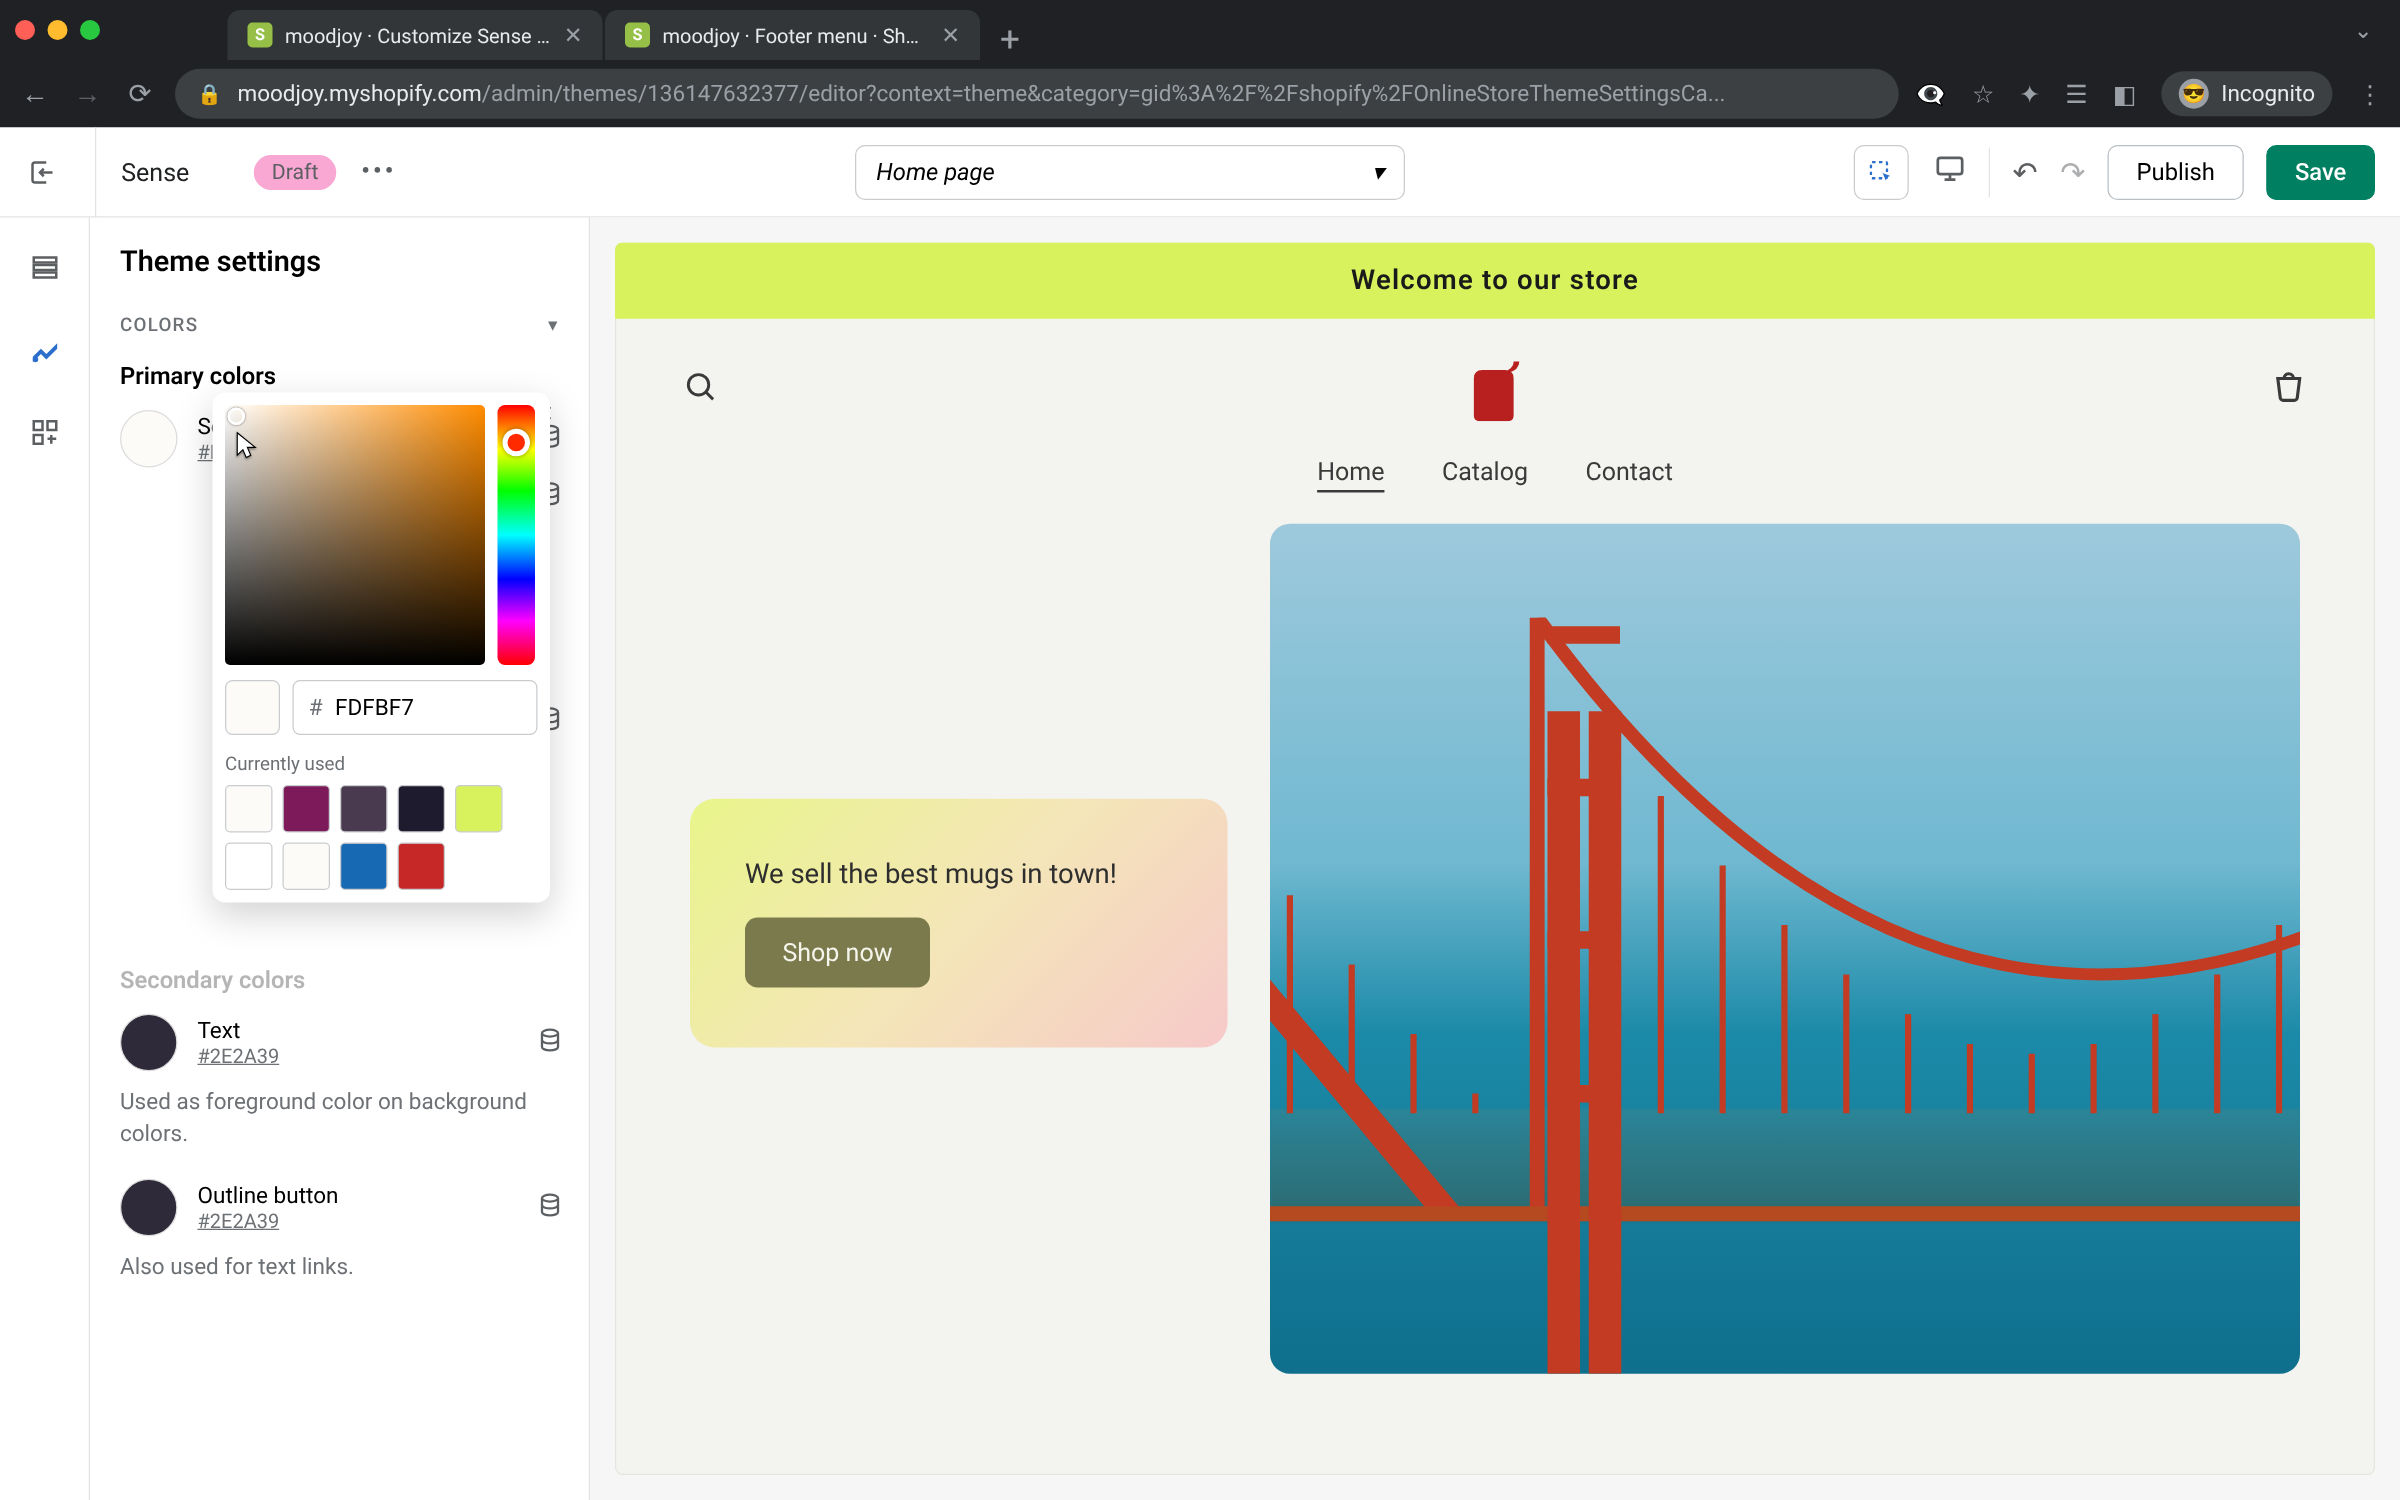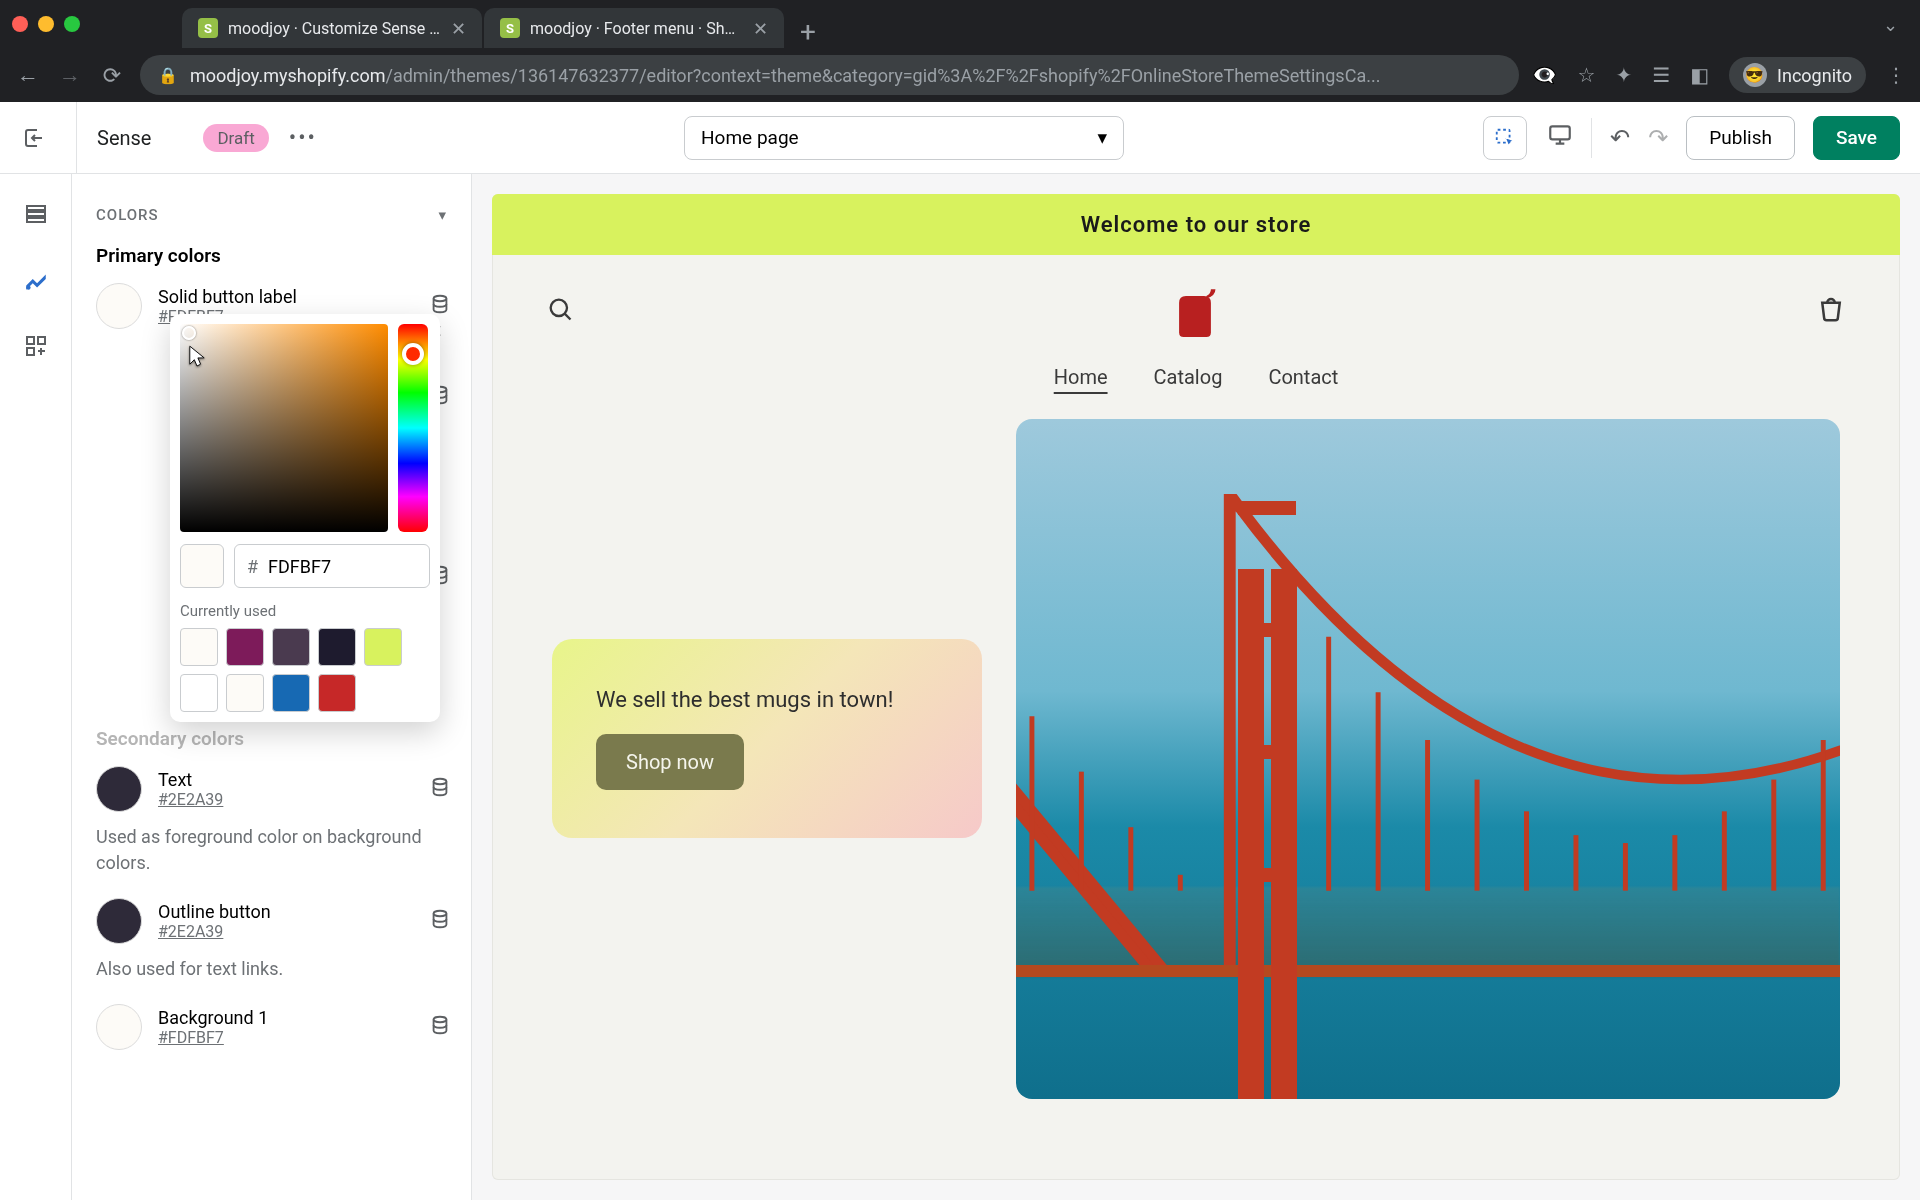--- a/index.html
+++ b/index.html
@@ -271,21 +271,21 @@
           <path d="M15 4H6a2 2 0 0 0-2 2v12a2 2 0 0 0 2 2h9"></path>
           <path d="M10 12h10"></path>
           <path d="M13 9l-3 3 3 3"></path>
         </svg>
     </div>
     <div class="divider-v"></div>
     <div class="theme-name">Sense</div>
     <div class="draft-badge">Draft</div>
     <div class="more">•••</div>
 
-    <div style="flex:1; display:flex; justify-content:center; align-items:flex-end;">
+    <div style="flex:1; display:flex; justify-content:center; align-items:flex-end;font-style:italic;">
       <div class="page-select">
         <span>Home page</span>
         <span>▾</span>
       </div>
       <div class="inspector-btn">
         <svg viewBox="0 0 24 24" width="22" height="22" fill="none" stroke="#2c6ecb" stroke-width="2" stroke-dasharray="3 3">
             <rect x="3" y="3" width="14" height="14" rx="1"></rect>
             <path d="M12 12l8 3-3 1-1 3-3-7z" fill="#2c6ecb" stroke="none"></path>
           </svg>
       </div>
@@ -330,20 +330,21 @@
         <svg viewBox="0 0 24 24" width="24" height="24" fill="none" stroke="currentColor" stroke-width="2">
             <rect x="3" y="3" width="7" height="7"></rect>
             <rect x="14" y="3" width="7" height="7"></rect>
             <rect x="3" y="14" width="7" height="7"></rect>
             <path d="M17 14v7M14 17h7"></path>
           </svg>
       </div>
     </div>
 
     <div class="panel">
+      <h1>Theme settings</h1>
       <div class="section-hdr">
         <span>COLORS</span>
         <span>▾</span>
       </div>
       <div class="subhead">Primary colors</div>
 
       <div class="color-row">
         <div class="swatch-lg" style="background:#FDFBF7"></div>
         <div class="color-meta">
           <div class="name">Solid button label</div>
@@ -404,34 +405,20 @@
         <span class="db-icon">
           <svg viewBox="0 0 24 24" width="22" height="22" fill="none" stroke="currentColor" stroke-width="2">
               <ellipse cx="12" cy="6" rx="7" ry="3"></ellipse>
               <path d="M5 6v6c0 1.7 3.1 3 7 3s7-1.3 7-3V6"></path>
               <path d="M5 12v6c0 1.7 3.1 3 7 3s7-1.3 7-3v-6"></path>
             </svg>
         </span>
       </div>
       <div class="desc">Also used for text links.</div>
 
-      <div class="color-row">
-        <div class="swatch-lg" style="background:#FDFBF7"></div>
-        <div class="color-meta">
-          <div class="name">Background 1</div>
-          <div class="hex">#FDFBF7</div>
-        </div>
-        <span class="db-icon">
-          <svg viewBox="0 0 24 24" width="22" height="22" fill="none" stroke="currentColor" stroke-width="2">
-              <ellipse cx="12" cy="6" rx="7" ry="3"></ellipse>
-              <path d="M5 6v6c0 1.7 3.1 3 7 3s7-1.3 7-3V6"></path>
-              <path d="M5 12v6c0 1.7 3.1 3 7 3s7-1.3 7-3v-6"></path>
-            </svg>
-        </span>
-      </div>
 
       <div class="picker">
         <div class="picker-area">
           <div class="sv">
             <div class="cursor"></div>
           </div>
           <div class="hue">
             <div class="thumb"></div>
           </div>
         </div>

